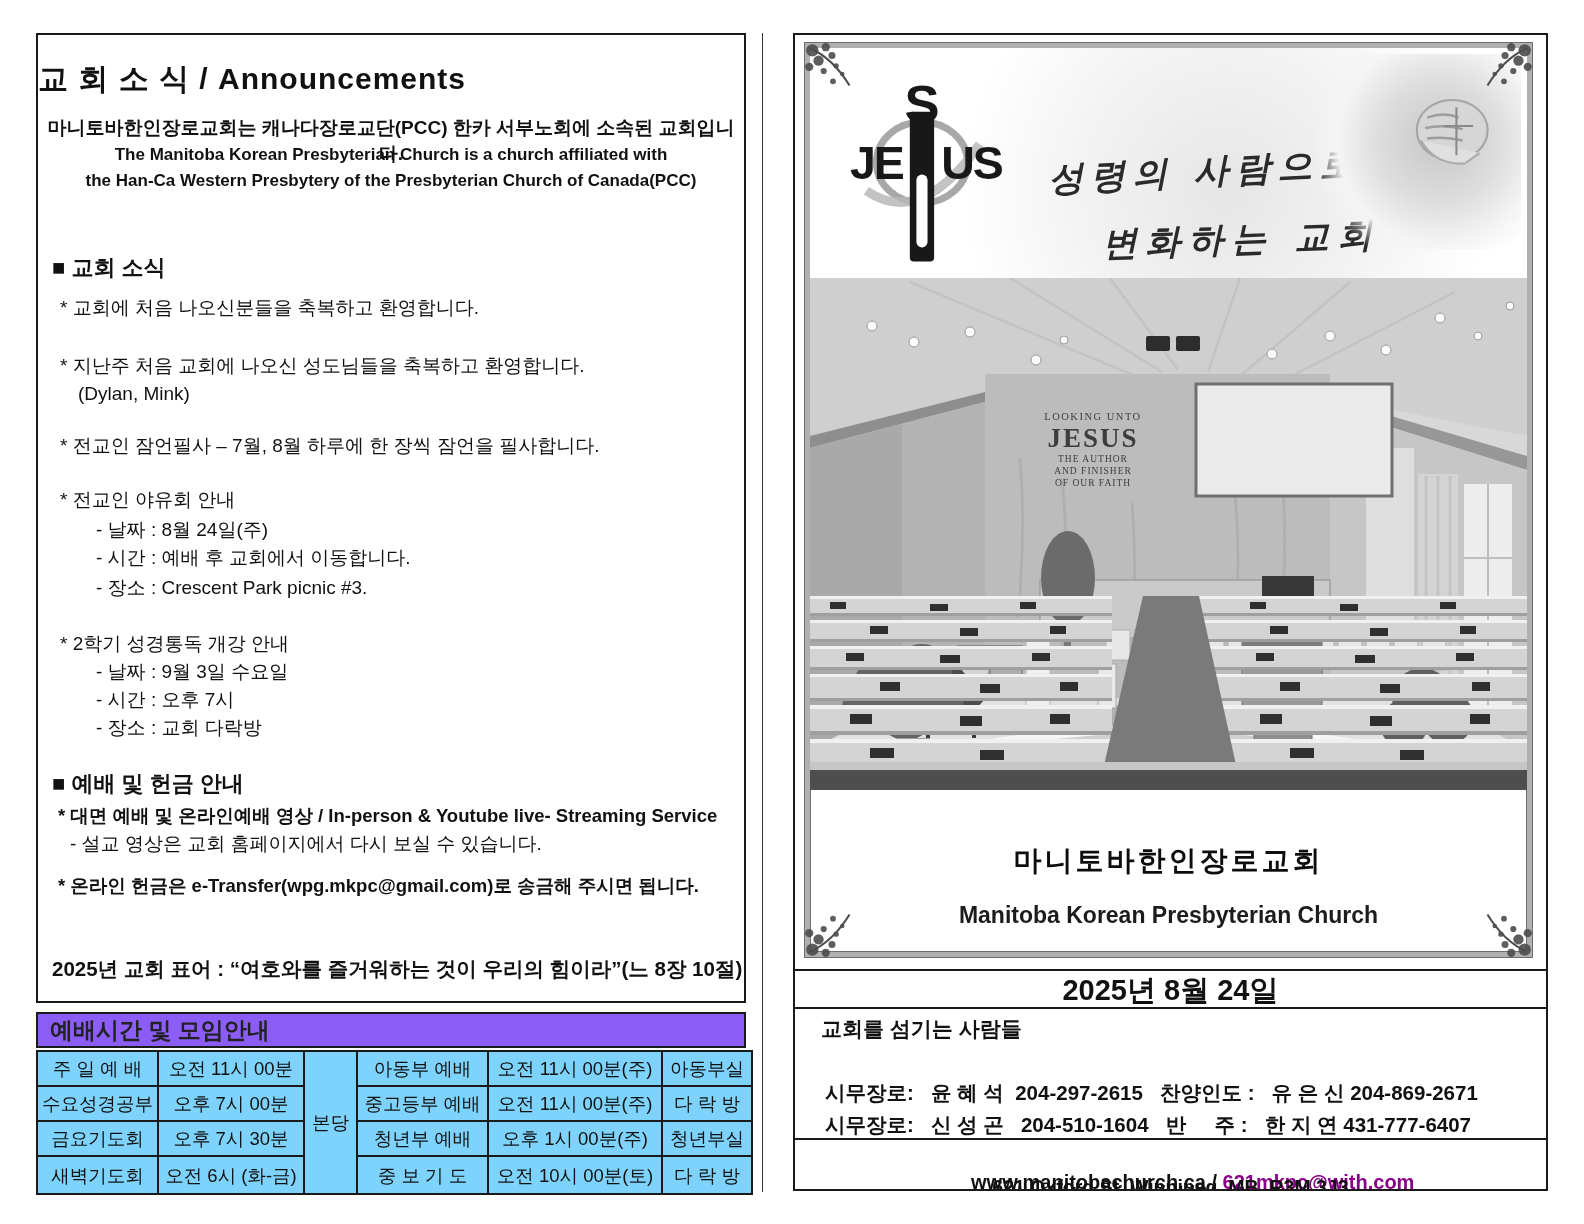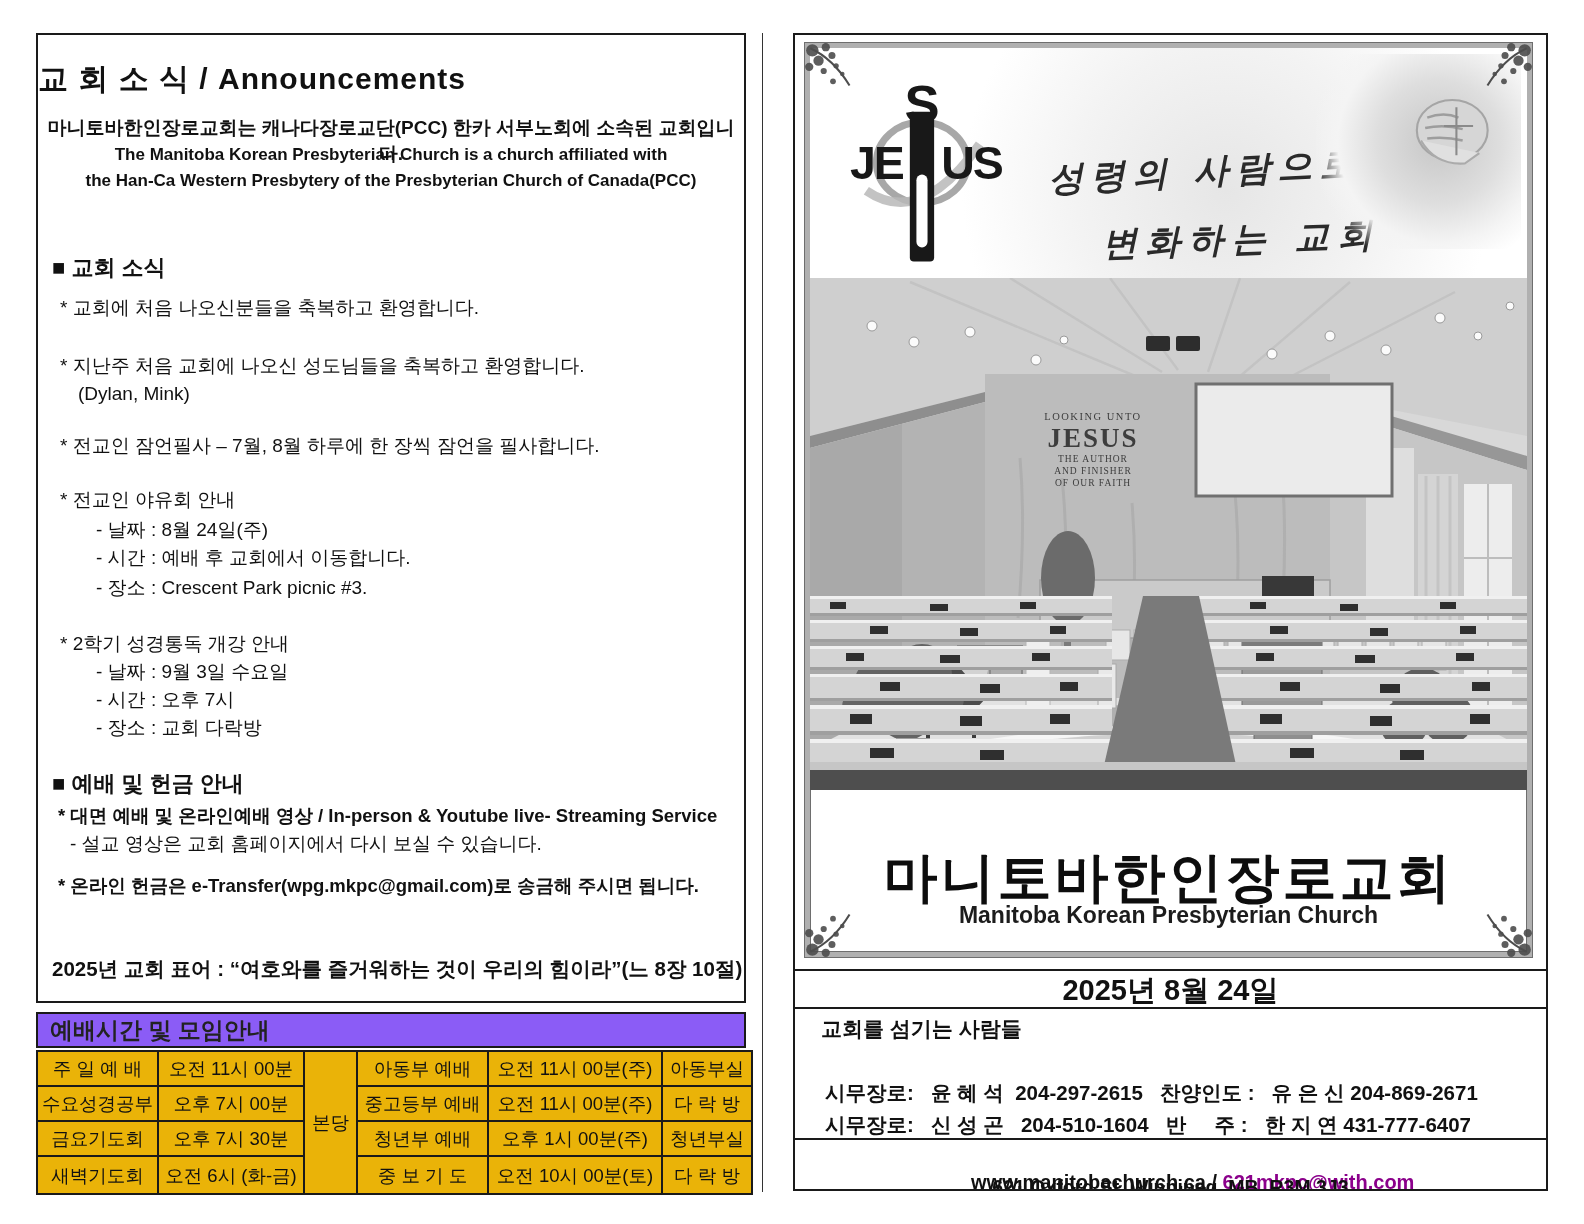--- a/index.html
+++ b/index.html
@@ -16,21 +16,21 @@
   .lp-sub-en{position:absolute;left:0;width:100%;text-align:center;font-size:17px;font-weight:bold;}
   .lp-sec{position:absolute;left:14px;font-size:22px;font-weight:bold;}
   .lp-line{position:absolute;font-size:19px;white-space:nowrap;}
   .lp-line.b{font-weight:bold;font-size:18.5px;}
   .lp-motto{position:absolute;left:14px;font-size:20.5px;font-weight:bold;white-space:nowrap;}
 
   
   .sched-header{position:absolute;left:36px;top:1012px;width:710px;height:36px;
                 border:2px solid #1a1a1a;box-sizing:border-box;font-size:23px;font-weight:bold;
                 color:#222;padding-left:12px;line-height:32px;background:#8b5cf6;}
-  .sched-table{position:absolute;left:36px;top:1050px;border-collapse:collapse;background:#eab308;}
+  .sched-table{position:absolute;left:36px;top:1050px;border-collapse:collapse;background:#7dd3fc;}
   .sched-table td{border:2px solid #1a1a1a;font-size:18.5px;text-align:center;
                   height:33px;padding:0 4px;white-space:nowrap;}
 
   .fold-line{position:absolute;left:762px;top:33px;width:1px;height:1159px;background:#333;}
 
   
   .page-right{position:absolute;left:793px;top:33px;width:755px;height:1158px;
               border:2px solid #1a1a1a;box-sizing:border-box;background:#fff;overflow:hidden;}
 
   .frame{position:absolute;left:10px;top:8px;width:727px;height:914px;box-sizing:border-box;
@@ -45,21 +45,21 @@
           font-style:italic;font-weight:bold;color:#2a2a2a;white-space:nowrap;}
   .callig1{left:238px;top:100px;font-size:35px;letter-spacing:7px;transform:rotate(-3deg);}
   .callig2{left:292px;top:168px;font-size:35px;letter-spacing:8px;transform:rotate(-2deg);}
   .hand-wrap{position:absolute;right:6px;top:6px;width:205px;height:195px;
              background:radial-gradient(circle at 60% 45%, #c6c6c6 0%, #dedede 38%, #f4f4f4 62%, rgba(255,255,255,0) 78%);}
 
   .photo{position:absolute;left:0;top:230px;width:717px;height:512px;}
   .photo svg{display:block;width:100%;height:100%;}
 
   .name-ko{position:absolute;left:0;top:794px;width:100%;text-align:center;
-           font-size:54px;font-weight:bold;letter-spacing:3px;color:#0d0d0d;}
+           font-size:28px;font-weight:bold;letter-spacing:3px;color:#0d0d0d;}
   .name-en{position:absolute;left:0;top:854px;width:100%;text-align:center;
            font-size:23px;font-weight:bold;color:#1c1c1c;}
 
   .date-box{position:absolute;left:0;top:934px;width:100%;height:40px;box-sizing:border-box;
             border-top:2px solid #1a1a1a;border-bottom:2px solid #1a1a1a;
             text-align:center;font-size:29px;font-weight:bold;line-height:38px;background:#fff;}
   .staff{position:absolute;left:0;top:974px;width:100%;height:129px;}
   .staff-heading{position:absolute;left:26px;top:6px;font-size:21px;font-weight:bold;white-space:pre;}
   .staff-line{position:absolute;left:30px;font-size:20.5px;font-weight:bold;white-space:pre;}
   .rp-footer{position:absolute;left:0;top:1103px;width:100%;height:55px;box-sizing:border-box;

